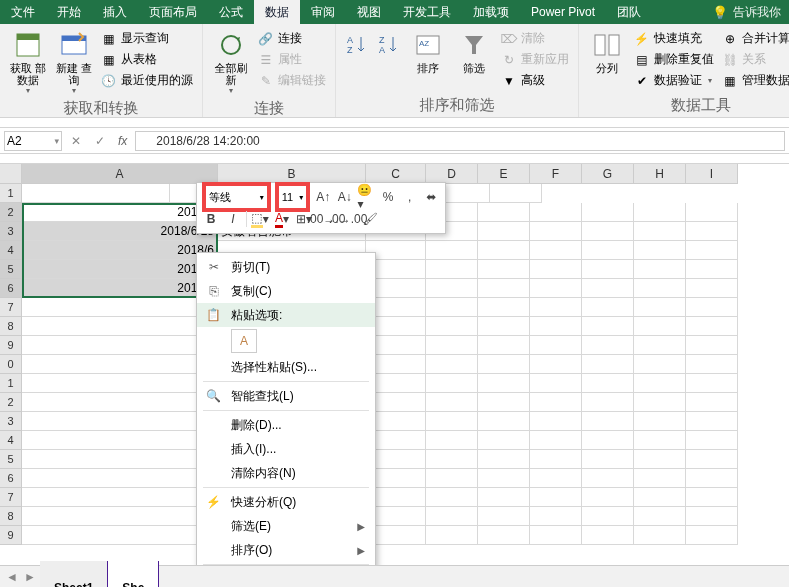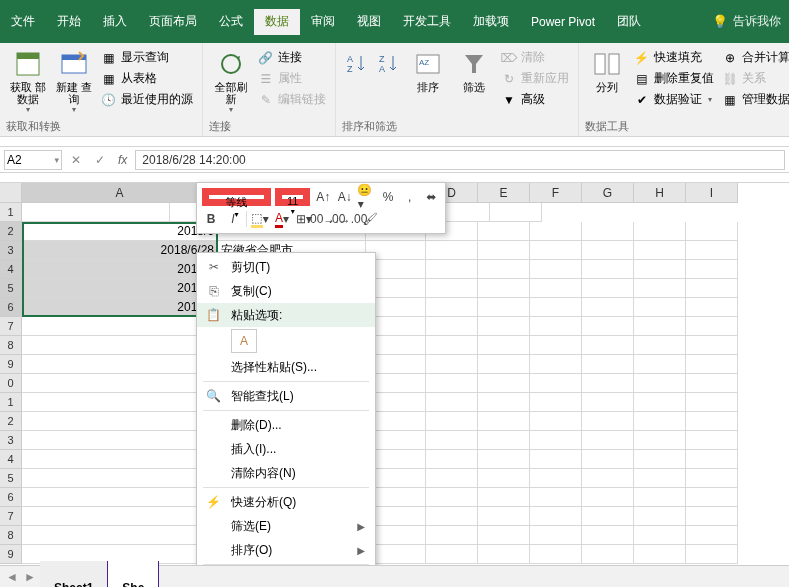--- a/index.html
+++ b/index.html
@@ -1,43 +1,43 @@
 <!DOCTYPE html>
 <html><head>
 <meta charset="utf-8">
 <style>
 * { margin: 0; padding: 0; box-sizing: border-box; font-family: "Microsoft YaHei", "Segoe UI", sans-serif; }
 body { background: #fff; width: 789px; height: 587px; overflow: hidden; font-size: 12px; position: relative; }
 
-.ribbon-tabs { background: #217346; height: 43px; display: flex; align-items: center; color: #fff; }
+.ribbon-tabs { background: #217346; height: 24px; display: flex; align-items: center; color: #fff; }
 .ribbon-tabs .tab { padding: 0 11px; height: 26px; display: flex; align-items: center; cursor: pointer; }
-.ribbon-tabs .tab.active { background: #f1f1f1; color: #4d7c0f; }
+.ribbon-tabs .tab.active { background: #f1f1f1; color: #0f172a; }
 .ribbon-tabs .tell-me { margin-left: auto; display: flex; align-items: center; padding: 0 8px; gap: 4px; opacity: 0.9; }
 .ribbon-tabs .tell-me .bulb { font-size: 13px; }
 
 .ribbon-body { background: #f1f1f1; height: 94px; border-bottom: 1px solid #d4d4d4; display: flex; }
 .ribbon-group { border-right: 1px solid #e1e1e1; display: flex; flex-direction: column; padding: 3px 6px 0 6px; }
 .ribbon-group-content { flex: 1; display: flex; align-items: flex-start; gap: 2px; }
-.ribbon-group-label { text-align: left; color: #666; font-size: 11px; padding: 2px 0; }
+.ribbon-group-label { text-align: center; color: #666; font-size: 15px; padding: 2px 0; }
 
 .big-btn { display: flex; flex-direction: column; align-items: center; width: 44px; padding: 2px; cursor: pointer; }
 .big-btn .ico { width: 32px; height: 32px; display: flex; align-items: center; justify-content: center; }
 .big-btn .lbl { font-size: 11px; text-align: center; line-height: 1.1; margin-top: 1px; }
 .big-btn .caret { font-size: 8px; color: #666; }
 
 .small-list { display: flex; flex-direction: column; gap: 2px; padding-top: 2px; }
 .small-item { display: flex; align-items: center; gap: 4px; padding: 1px 3px; cursor: pointer; white-space: nowrap; }
 .small-item .ico { width: 16px; height: 16px; display: flex; align-items: center; justify-content: center; }
 .small-item.disabled { color: #b0b0b0; }
 
 .formula-bar { height: 26px; border-bottom: 1px solid #d4d4d4; display: flex; align-items: center; padding: 0 4px; gap: 4px; background: #fff; }
 .name-box { width: 58px; height: 20px; border: 1px solid #ccc; padding: 0 2px; display: flex; align-items: center; justify-content: space-between; }
 .name-box .caret { font-size: 9px; color: #888; }
 .fb-btn { width: 20px; height: 20px; display: flex; align-items: center; justify-content: center; color: #888; cursor: pointer; }
-.fx-input { flex: 1; height: 20px; border: 1px solid #ccc; padding: 0 6px; display: flex; align-items: center; color: #333; }
+.fx-input { flex: 1; height: 20px; border: 1px solid #ccc; padding: 0 20px; display: flex; align-items: center; color: #333; }
 .fx-label { font-style: italic; color: #666; padding: 0 4px; }
 
 .spacer-row { height: 10px; background: #fff; border-bottom: 1px solid #d4d4d4; }
 
 .grid-area { position: relative; background: #fff; }
 .col-headers { display: flex; height: 20px; }
 .corner { width: 22px; border-right: 1px solid #ccc; border-bottom: 1px solid #ccc; background: #e6e6e6; }
 .col-h { border-right: 1px solid #ccc; border-bottom: 1px solid #ccc; background: #e6e6e6; text-align: center; line-height: 20px; color: #333; }
 .col-h.sel { background: #cfcfcf; }
 .col-h.A { width: 196px; } .col-h.B { width: 148px; } .col-h.C { width: 60px; }
@@ -51,21 +51,21 @@
 .cell.A { width: 196px; } .cell.B { width: 148px; } .cell.C { width: 60px; }
 .cell.D { width: 52px; } .cell.E { width: 52px; } .cell.F { width: 52px; }
 .cell.G { width: 52px; } .cell.H { width: 52px; } .cell.I { width: 52px; }
 .cell.ra { text-align: right; }
 .cell.selband { background: #d6d6d6; }
 .cell.active { background: #fff; }
 .sel-outline { position: absolute; border: 2px solid #217346; left: 22px; top: 39px; width: 196px; height: 95px; pointer-events: none; }
 
 .mini-toolbar { position: absolute; left: 196px; top: 182px; width: 250px; background: #fff; border: 1px solid #c6c6c6; box-shadow: 2px 2px 6px rgba(0,0,0,0.25); padding: 3px 5px; }
 .mini-row { display: flex; align-items: center; gap: 4px; height: 22px; }
-.mini-row .dd { border: 7px solid #ef4444; height: 18px; display: flex; align-items: center; justify-content: space-between; padding: 0 3px; font-size: 11px; flex-direction: column; }
+.mini-row .dd { border: 4px solid #ef4444; height: 30px; display: flex; align-items: center; justify-content: space-between; padding: 0 3px; font-size: 11px; }
 .mini-row .btn { width: 18px; height: 18px; display: flex; align-items: center; justify-content: center; cursor: pointer; font-size: 12px; color: #444; }
 .mini-row .sep { width: 1px; height: 16px; background: #ddd; }
 
 .context-menu { position: absolute; left: 196px; top: 252px; width: 180px; background: #fff; border: 1px solid #c6c6c6; box-shadow: 2px 2px 6px rgba(0,0,0,0.25); padding: 2px 0; }
 .cm-item { display: flex; align-items: center; height: 24px; padding: 0 10px 0 8px; gap: 8px; cursor: pointer; }
 .cm-item:hover, .cm-item.hover { background: #e6f2ea; }
 .cm-item .ico { width: 18px; height: 18px; display: flex; align-items: center; justify-content: center; color: #555; }
 .cm-item .arrow { margin-left: auto; font-size: 10px; color: #666; }
 .cm-sep { height: 1px; background: #e0e0e0; margin: 2px 6px; }
 .cm-paste-opts { padding: 2px 0 2px 34px; }

